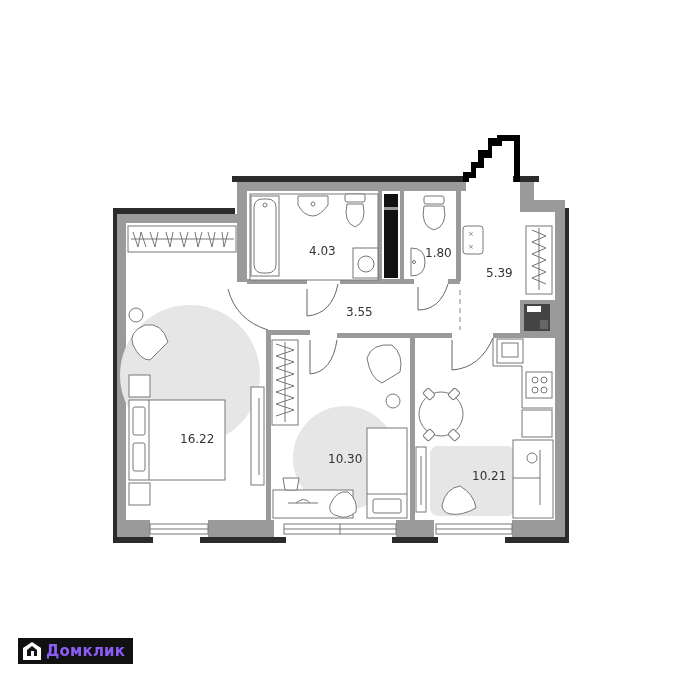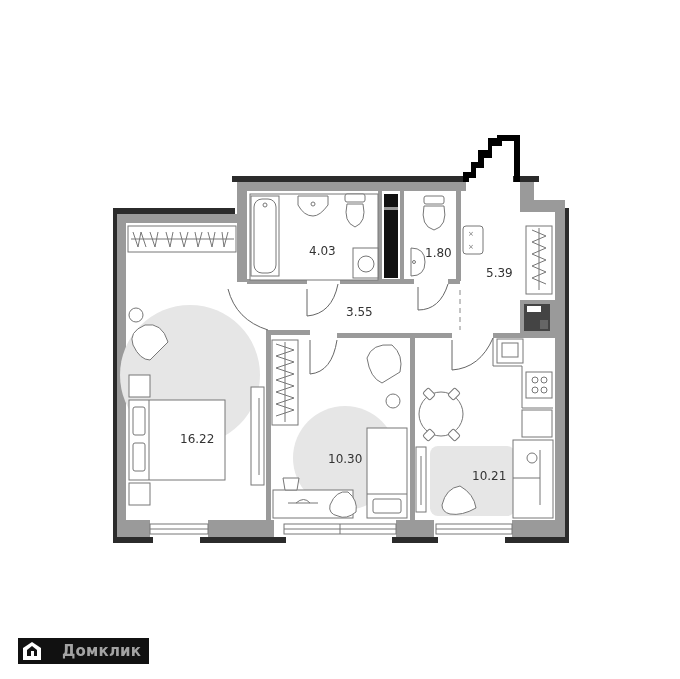--- a/index.html
+++ b/index.html
@@ -6,21 +6,21 @@
   body{width:680px;height:679px;position:relative;overflow:hidden;font-family:"DejaVu Sans",sans-serif;}
   #plan{position:absolute;left:0;top:0;}
   .room-label{font-family:"DejaVu Sans",sans-serif;font-size:12px;fill:#333;}
   .wall{fill:#9a9a9a;}
   .wall-dark{fill:#2b2b2b;}
   .fx{fill:#fff;stroke:#777;stroke-width:1;}
   .fx-thin{fill:none;stroke:#777;stroke-width:1;}
   .door{fill:none;stroke:#666;stroke-width:1;}
   .zone{fill:#e6e6e6;}
   .logo{position:absolute;left:18px;top:638px;height:26px;display:flex;align-items:center;background:#111;color:#fff;padding:0 8px 0 4px;}
-  .logo-text{font-family:"DejaVu Sans",sans-serif;font-weight:bold;font-size:15px;color:#a3a3a3;margin-left:20px;letter-spacing:0.2px;}
+  .logo-text{font-family:"DejaVu Sans",sans-serif;font-weight:bold;font-size:15px;color:#8b5cf6;margin-left:4px;letter-spacing:0.2px;}
 </style>
 </head>
 <body>
 
 <svg id="plan" width="680" height="679" viewBox="0 0 680 679" xmlns="http://www.w3.org/2000/svg">
 
   <g>
     <rect class="wall-dark" x="113" y="208" width="122" height="6"></rect>
     <rect class="wall-dark" x="232" y="176" width="236" height="6"></rect>
     <rect class="wall-dark" x="113" y="208" width="4" height="335"></rect>

